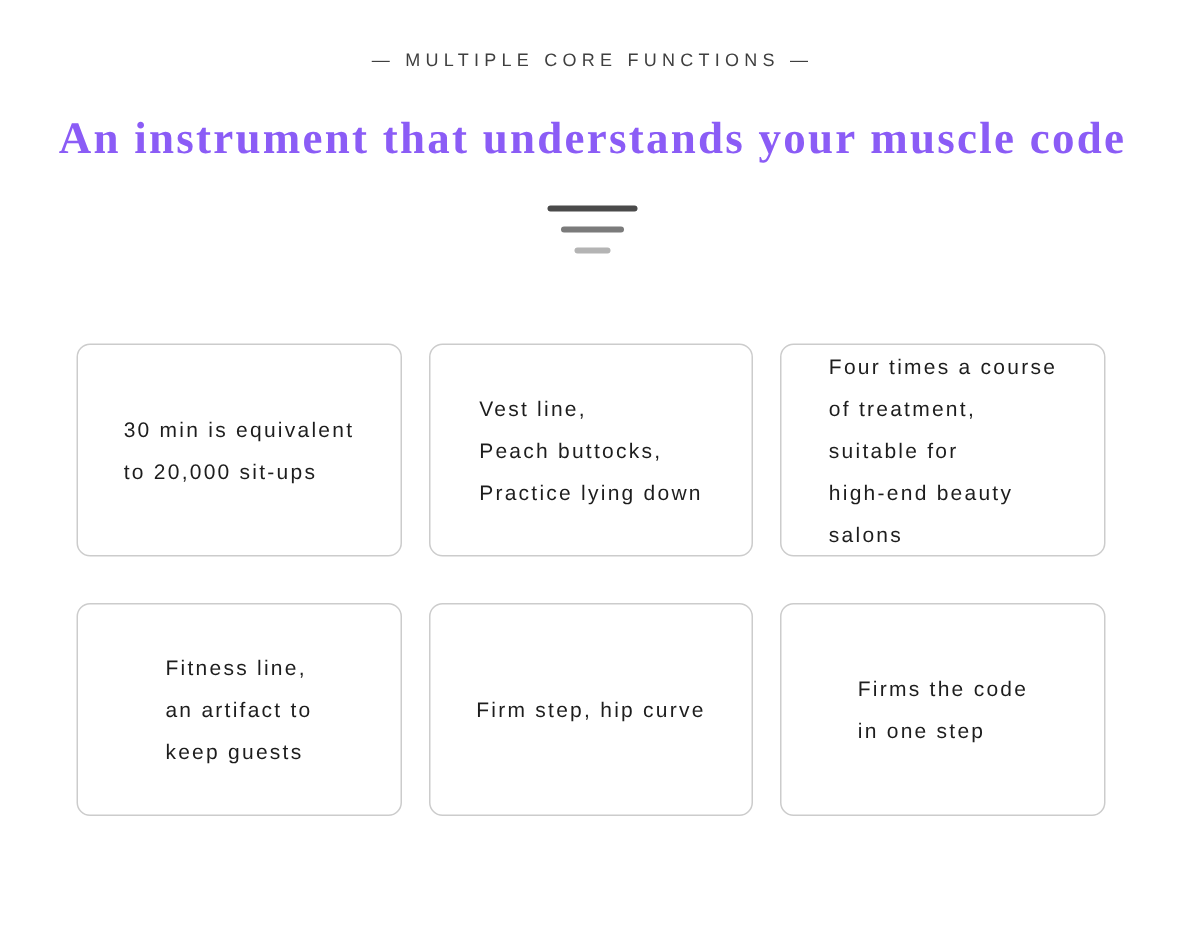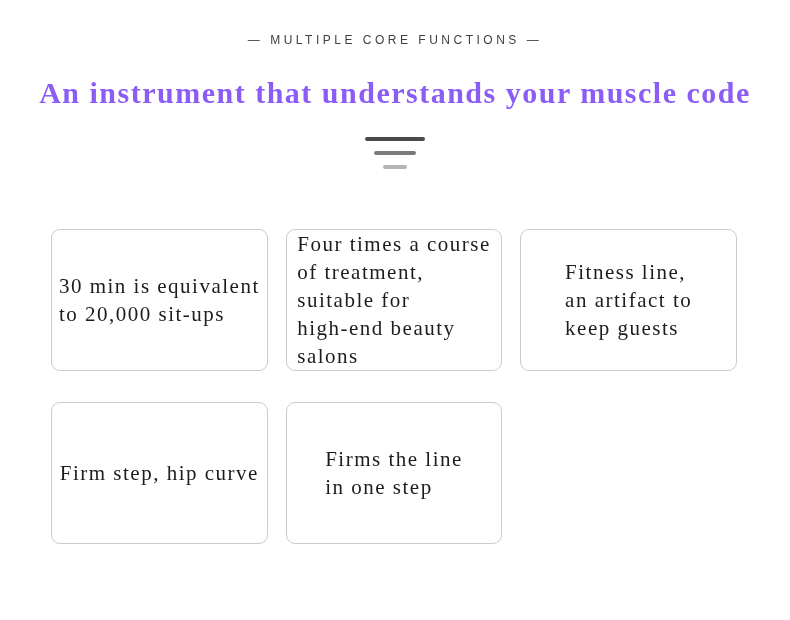--- a/index.html
+++ b/index.html
@@ -65,22 +65,22 @@
     border-radius: 9px;
     background: #ffffff;
     display: flex;
     align-items: center;
     justify-content: center;
     overflow: visible;
   }
   .card-text {
     white-space: pre;
     text-align: left;
-    font-family: Liberation Serif, serif;
-    font-size: 21px;
+    font-family: Liberation Sans, sans-serif;
+    font-size: 14px;
     line-height: 28px;
     letter-spacing: 1.5px;
     color: #1d1d1d;
   }
 </style>
 </head>
 <body>
 
 <div class="page">
 
@@ -93,33 +93,38 @@
     <span class="bar bar2"></span>
     <span class="bar bar3"></span>
   </div>
 
   <div class="grid">
     <div class="card">
       <span class="card-text">30 min is equivalent
 to 20,000 sit-ups</span>
     </div>
     <div class="card">
+      <span class="card-text">Vest line,
+Peach buttocks,
+Practice lying down</span>
+    </div>
+    <div class="card">
       <span class="card-text">Four times a course
 of treatment,
 suitable for
 high-end beauty
 salons</span>
     </div>
     <div class="card">
       <span class="card-text">Fitness line,
 an artifact to
 keep guests</span>
     </div>
     <div class="card">
       <span class="card-text">Firm step, hip curve</span>
     </div>
     <div class="card">
-      <span class="card-text">Firms the line
+      <span class="card-text">Firms the code
 in one step</span>
     </div>
   </div>
 
 </div>
 
 </body></html>

